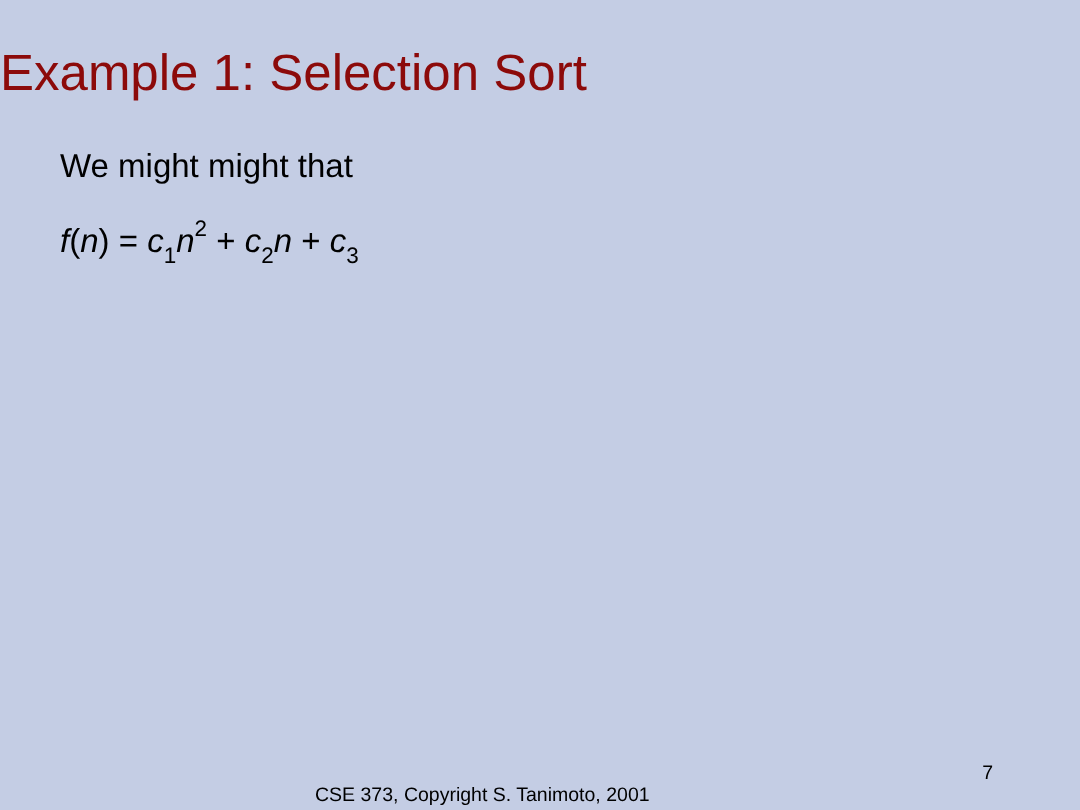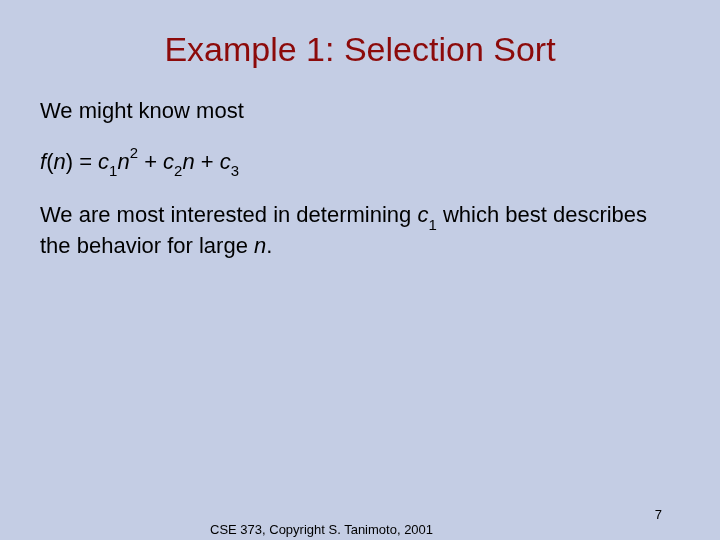--- a/index.html
+++ b/index.html
@@ -15,21 +15,21 @@
   .slide {
     position: relative;
     width: 720px;
     height: 540px;
     box-sizing: border-box;
   }
   .title {
     color: #8c0a0a;
     font-size: 34px;
     font-weight: normal;
-    text-align: center;
+    text-align: left;
     padding-top: 30px;
     margin: 0 0 28px 0;
   }
   .body {
     padding: 0 40px 0 40px;
     font-size: 22px;
     line-height: 1.25;
   }
   .para {
     margin: 0 0 22px 0;
@@ -73,29 +73,26 @@
 </style>
 </head>
 <body>
 
 <div class="slide">
 
   <h1 class="title">Example 1: Selection Sort</h1>
 
   <div class="body">
 
-    <p class="para">We might know most</p>
+    <p class="para">We might might that</p>
 
     <p class="para">
       <span class="ital">f</span><span>(</span><span class="ital">n</span><span>) = </span><span class="ital">c</span><span class="sub">1</span><span class="ital">n</span><span class="sup">2</span><span> + </span><span class="ital">c</span><span class="sub">2</span><span class="ital">n</span><span> + </span><span class="ital">c</span><span class="sub">3</span>
     </p>
 
-    <p class="para">
-      <span>We are most interested in determining </span><span class="ital">c</span><span class="sub">1</span><span> which best describes the behavior for large </span><span class="ital">n</span><span>.</span>
-    </p>
 
 
   </div>
 
   <div class="footer">
     <div class="footer-center">
       <div>CSE 373,  Copyright S. Tanimoto, 2001</div>
     </div>
     <div class="footer-right">7</div>
   </div>

